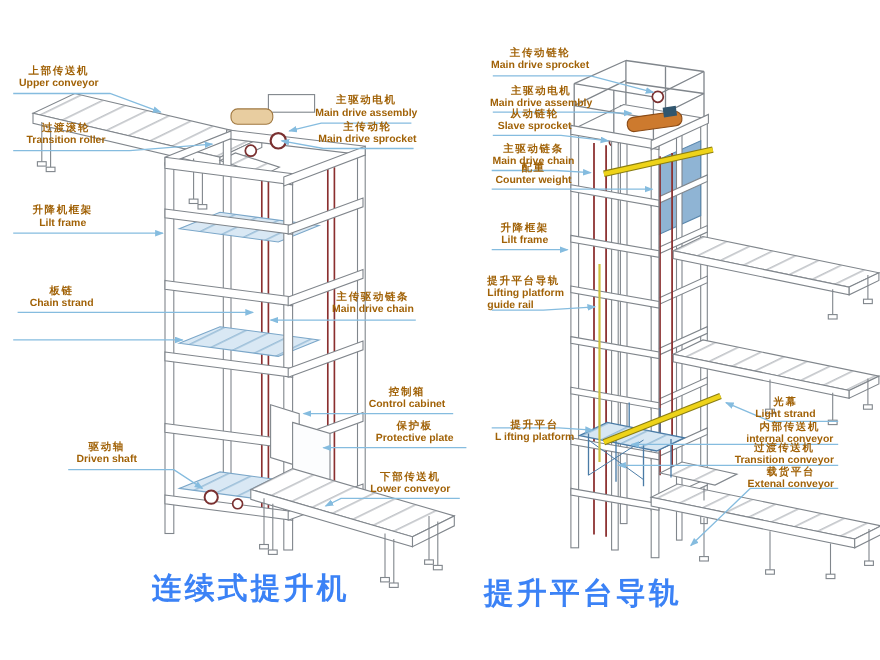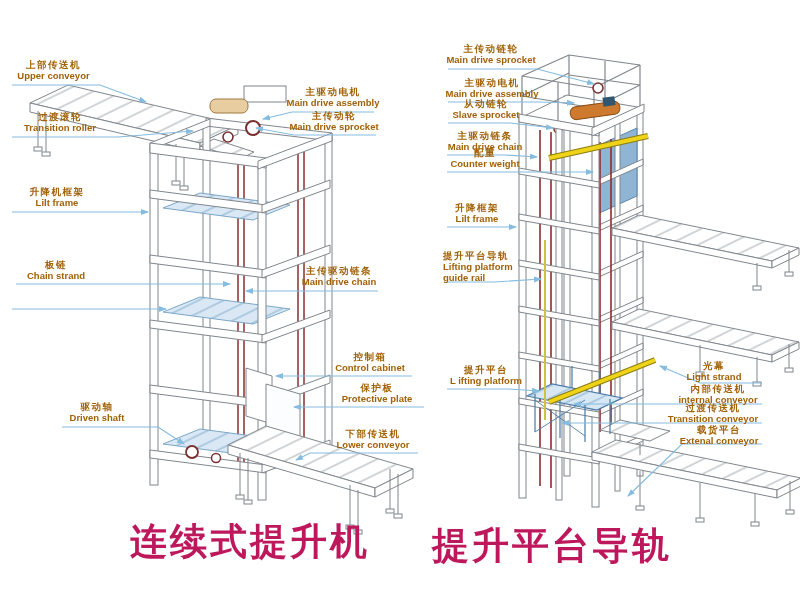--- a/index.html
+++ b/index.html
@@ -5,21 +5,21 @@
   html,body{margin:0;padding:0;background:#e9e9e9;}
   #stage{
     position:relative;width:800px;height:600px;background:#ffffff;
     font-family:"Liberation Sans","DejaVu Sans",sans-serif;overflow:hidden;margin:0 auto;
   }
   #art{position:absolute;left:0;top:0;width:800px;height:600px;}
   .lbl{position:absolute;text-align:center;color:#a16207;line-height:1.15;z-index:5;}
   .lbl .zh{font-size:9.5px;font-weight:700;letter-spacing:1.5px;white-space:nowrap;}
   .lbl .en{font-size:9.5px;font-weight:700;white-space:nowrap;}
   .lbl.align-left{text-align:left;}
-  .title{position:absolute;font-size:37px;font-weight:700;color:#be185d;text-align:center;
+  .title{position:absolute;font-size:27px;font-weight:700;color:#3b82f6;text-align:center;
          letter-spacing:3px;z-index:5;white-space:nowrap;}
 </style>
 </head>
 <body>
 
 <div id="stage">
 
 <svg id="art" viewBox="0 0 800 600">
   <defs>
     <pattern id="rol" width="13" height="13" patternUnits="userSpaceOnUse" patternTransform="rotate(-26)">
@@ -313,21 +313,21 @@
 </div>
 <div class="lbl" style="left:441px;top:203px;width:72px">
   <div class="zh">升降框架</div>
   <div class="en">Lilt frame</div>
 </div>
 <div class="lbl align-left" style="left:443px;top:251px;width:90px">
   <div class="zh">提升平台导轨</div>
   <div class="en">Lifting platform</div>
   <div class="en">guide rail</div>
 </div>
-<div class="lbl" style="left:441px;top:365px;width:90px">
+<div class="lbl" style="left:441px;top:382px;width:90px">
   <div class="zh">提升平台</div>
   <div class="en">L ifting platform</div>
 </div>
 <div class="lbl" style="left:664px;top:361px;width:100px">
   <div class="zh">光幕</div>
   <div class="en">Light strand</div>
 </div>
 <div class="lbl" style="left:670px;top:384px;width:96px">
   <div class="zh">内部传送机</div>
   <div class="en">internal conveyor</div>

